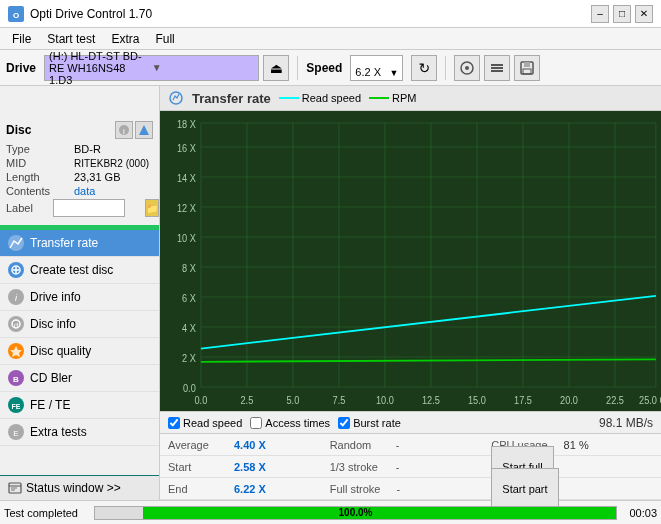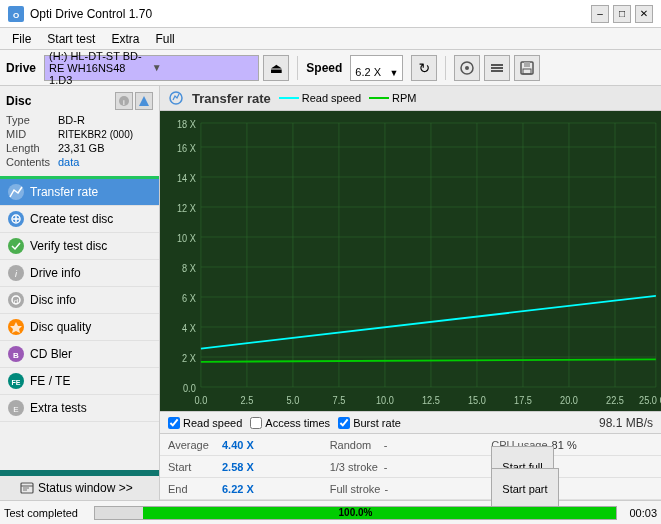--- a/index.html
+++ b/index.html
@@ -27,67 +27,67 @@
     .toolbar-icon-btn { width: 26px; height: 26px; border: 1px solid #aaa; background: #e8e8e8; display: flex; align-items: center; justify-content: center; font-size: 14px; cursor: pointer; }
     .speed-select { display: flex; align-items: flex-end; background: white; border: 1px solid #aaa; padding: 2px 4px; height: 26px; width: 53px; font-size: 11px; }
 
     
     .main { display: flex; height: calc(524px - 28px - 22px - 36px - 24px); }
 
     
     .left-panel { width: 160px; background: #f0f0f0; border-right: 1px solid #ccc; display: flex; flex-direction: column; flex-shrink: 0; }
     
     
-    .disc-section { padding: 6px; border-bottom: 3px solid #22c55e; }
+    .disc-section { padding: 6px; border-bottom: 5px solid #22c55e; margin-top: 29px; }
     .disc-header { display: flex; align-items: center; justify-content: space-between; margin-bottom: 4px; }
     .disc-title { font-size: 12px; font-weight: bold; }
     .disc-icons { display: flex; gap: 2px; }
     .disc-icon-btn { width: 18px; height: 18px; background: #ddd; border: 1px solid #aaa; display: flex; align-items: center; justify-content: center; font-size: 10px; cursor: pointer; }
-    .disc-row { display: flex; align-items: center; gap: 4px; margin-bottom: 2px; font-size: 11px; }
+    .disc-row { display: flex; align-items: center; gap: 20px; margin-bottom: 2px; font-size: 11px; }
     .disc-row-label { width: 48px; color: #444; }
     .disc-row-value { color: #000; }
     .disc-row-value.blue { color: #0066cc; }
     .label-input { border: 1px solid #aaa; width: 72px; height: 18px; font-size: 10px; padding: 1px 2px; }
     .folder-btn { width: 18px; height: 18px; background: #e8c84c; border: 1px solid #aaa; display: flex; align-items: center; justify-content: center; font-size: 10px; cursor: pointer; }
 
     
     .nav-menu { flex: 1; }
     .nav-item { display: flex; align-items: center; gap: 6px; padding: 5px 8px; cursor: pointer; font-size: 12px; border-bottom: 1px solid #e0e0e0; }
     .nav-item.active { background: #4a90d9; color: white; }
     .nav-item .nav-icon { width: 16px; height: 16px; border-radius: 50%; display: flex; align-items: center; justify-content: center; font-size: 9px; flex-shrink: 0; }
     .nav-item.active .nav-icon { background: rgba(255,255,255,0.3); color: white; }
     .nav-item .nav-icon.gray { background: #aaa; color: white; }
     .nav-item .nav-icon.blue { background: #4a90d9; color: white; }
     .nav-item .nav-icon.green { background: #4caf50; color: white; }
     .nav-item .nav-icon.orange { background: #ff8800; color: white; }
     .nav-item .nav-icon.purple { background: #9b59b6; color: white; }
     .nav-item .nav-icon.teal { background: #00897b; color: white; }
 
-    .status-window-btn { display: flex; align-items: center; gap: 4px; padding: 5px 20px; cursor: pointer; font-size: 12px; border-top: 6px solid #0f766e; background: #e8e8e8; margin-top: auto; }
+    .status-window-btn { display: flex; align-items: center; gap: 4px; padding: 5px 8px; cursor: pointer; font-size: 12px; border-top: 1px solid #0f766e; background: #e8e8e8; margin-top: auto; }
 
     
     .chart-area { flex: 1; display: flex; flex-direction: column; }
     .chart-header { display: flex; align-items: center; gap: 8px; padding: 4px 8px; background: #e8e8e8; border-bottom: 1px solid #ccc; }
     .chart-title { font-size: 13px; font-weight: bold; color: #333; }
     .legend-item { display: flex; align-items: center; gap: 3px; font-size: 11px; }
 
     
     .chart-container { flex: 1; background: #1a3a1a; position: relative; overflow: hidden; }
     .chart-svg { width: 100%; height: 100%; }
 
     
     .chart-controls { padding: 3px 8px; background: #f0f0f0; border-top: 1px solid #ccc; display: flex; align-items: center; gap: 8px; height: 22px; }
     .checkbox-item { display: flex; align-items: center; gap: 3px; font-size: 11px; }
     .checkbox-item input { width: 12px; height: 12px; }
     .burst-rate-value { font-size: 12px; color: #333; margin-left: auto; }
 
     
     .stats-area { background: #f5f5f5; border-top: 1px solid #ccc; }
     .stats-row { display: flex; align-items: center; padding: 2px 8px; border-bottom: 1px solid #e0e0e0; height: 22px; font-size: 11px; }
-    .stats-cell { flex: 1; display: flex; gap: 4px; }
+    .stats-cell { flex: 1; display: flex; gap: 16px; }
     .stats-label { color: #555; min-width: 50px; }
     .stats-value { color: #0066cc; font-weight: bold; }
     .stats-value.dash { color: #555; font-weight: normal; }
     .start-btn { padding: 14px 10px; background: #e8e8e8; border: 1px solid #aaa; font-size: 11px; cursor: pointer; }
     .cpu-value { color: #333; }
 
     
     .statusbar { display: flex; align-items: center; padding: 2px 4px; background: #f5f5f5; border-top: 1px solid #ccc; height: 24px; }
     .status-text { font-size: 11px; min-width: 90px; }
     .progress-container { flex: 1; height: 14px; background: #ddd; border: 1px solid #aaa; position: relative; padding-left: 48px; }
@@ -189,48 +189,45 @@
         <span class="disc-row-value" style="font-size:10px;">RITEKBR2 (000)</span>
       </div>
       <div class="disc-row">
         <span class="disc-row-label">Length</span>
         <span class="disc-row-value">23,31 GB</span>
       </div>
       <div class="disc-row">
         <span class="disc-row-label">Contents</span>
         <span class="disc-row-value blue">data</span>
       </div>
+      <div class="disc-row">
+        <span class="disc-row-label">Label</span>
+        <input class="label-input" type="text" value="" style="">
+        <div class="folder-btn">📁</div>
+      </div>
     </div>
 
     <div class="nav-menu">
       <div class="nav-item active">
         <div class="nav-icon" style="background:rgba(255,255,255,0.3);">
           <svg width="14" height="14" viewBox="0 0 14 14">
               <polyline points="1,12 5,5 9,8 13,2" fill="none" stroke="white" stroke-width="1.5"></polyline>
             </svg>
         </div>
         <span>Transfer rate</span>
       </div>
       <div class="nav-item">
         <div class="nav-icon blue">
           <svg width="12" height="12" viewBox="0 0 12 12">
               <circle cx="6" cy="6" r="4" fill="none" stroke="white" stroke-width="1.5"></circle>
               <line x1="6" y1="3" x2="6" y2="9" stroke="white" stroke-width="1.5"></line>
               <line x1="3" y1="6" x2="9" y2="6" stroke="white" stroke-width="1.5"></line>
             </svg>
         </div>
         <span>Create test disc</span>
-      </div>
-      <div class="nav-item">
-        <div class="nav-icon green">
-          <svg width="12" height="12" viewBox="0 0 12 12">
-              <polyline points="2,6 5,9 10,3" fill="none" stroke="white" stroke-width="1.5"></polyline>
-            </svg>
-        </div>
-        <span>Verify test disc</span>
       </div>
       <div class="nav-item">
         <div class="nav-icon gray">
           <svg width="12" height="12" viewBox="0 0 12 12">
               <text x="6" y="10" text-anchor="middle" fill="white" font-size="9" font-style="italic">i</text>
             </svg>
         </div>
         <span>Drive info</span>
       </div>
       <div class="nav-item">

